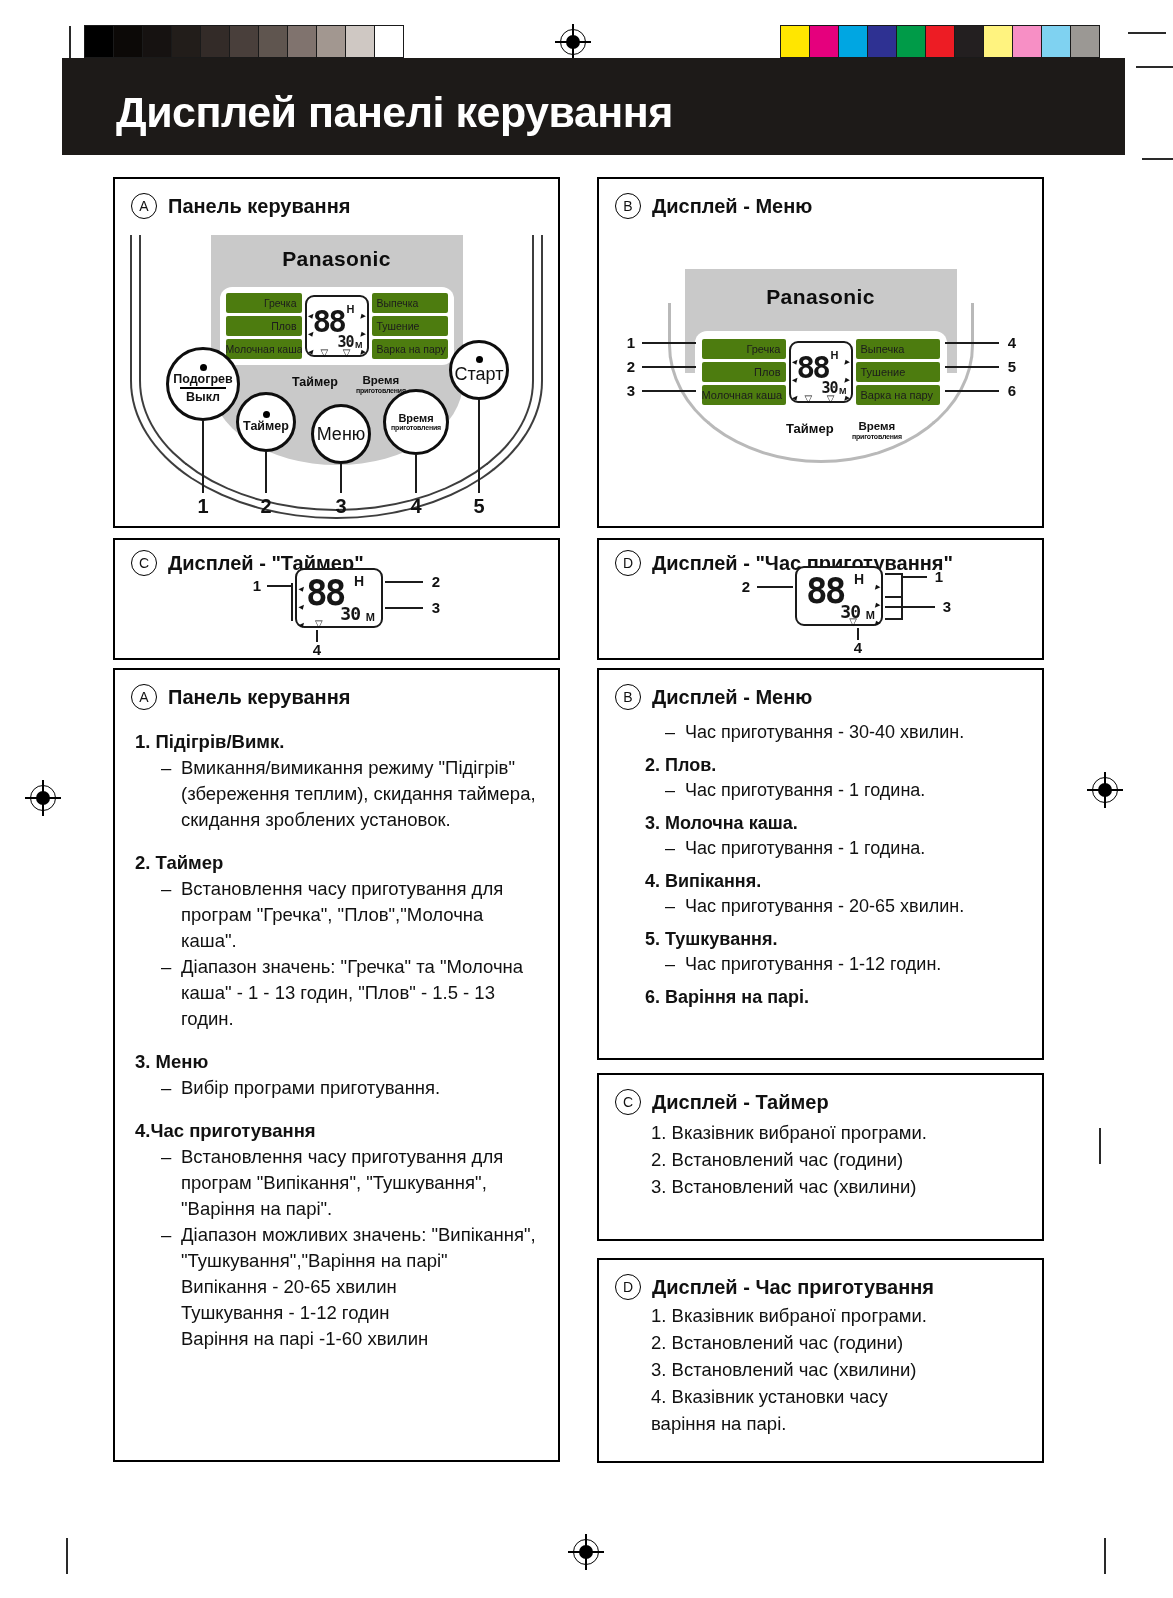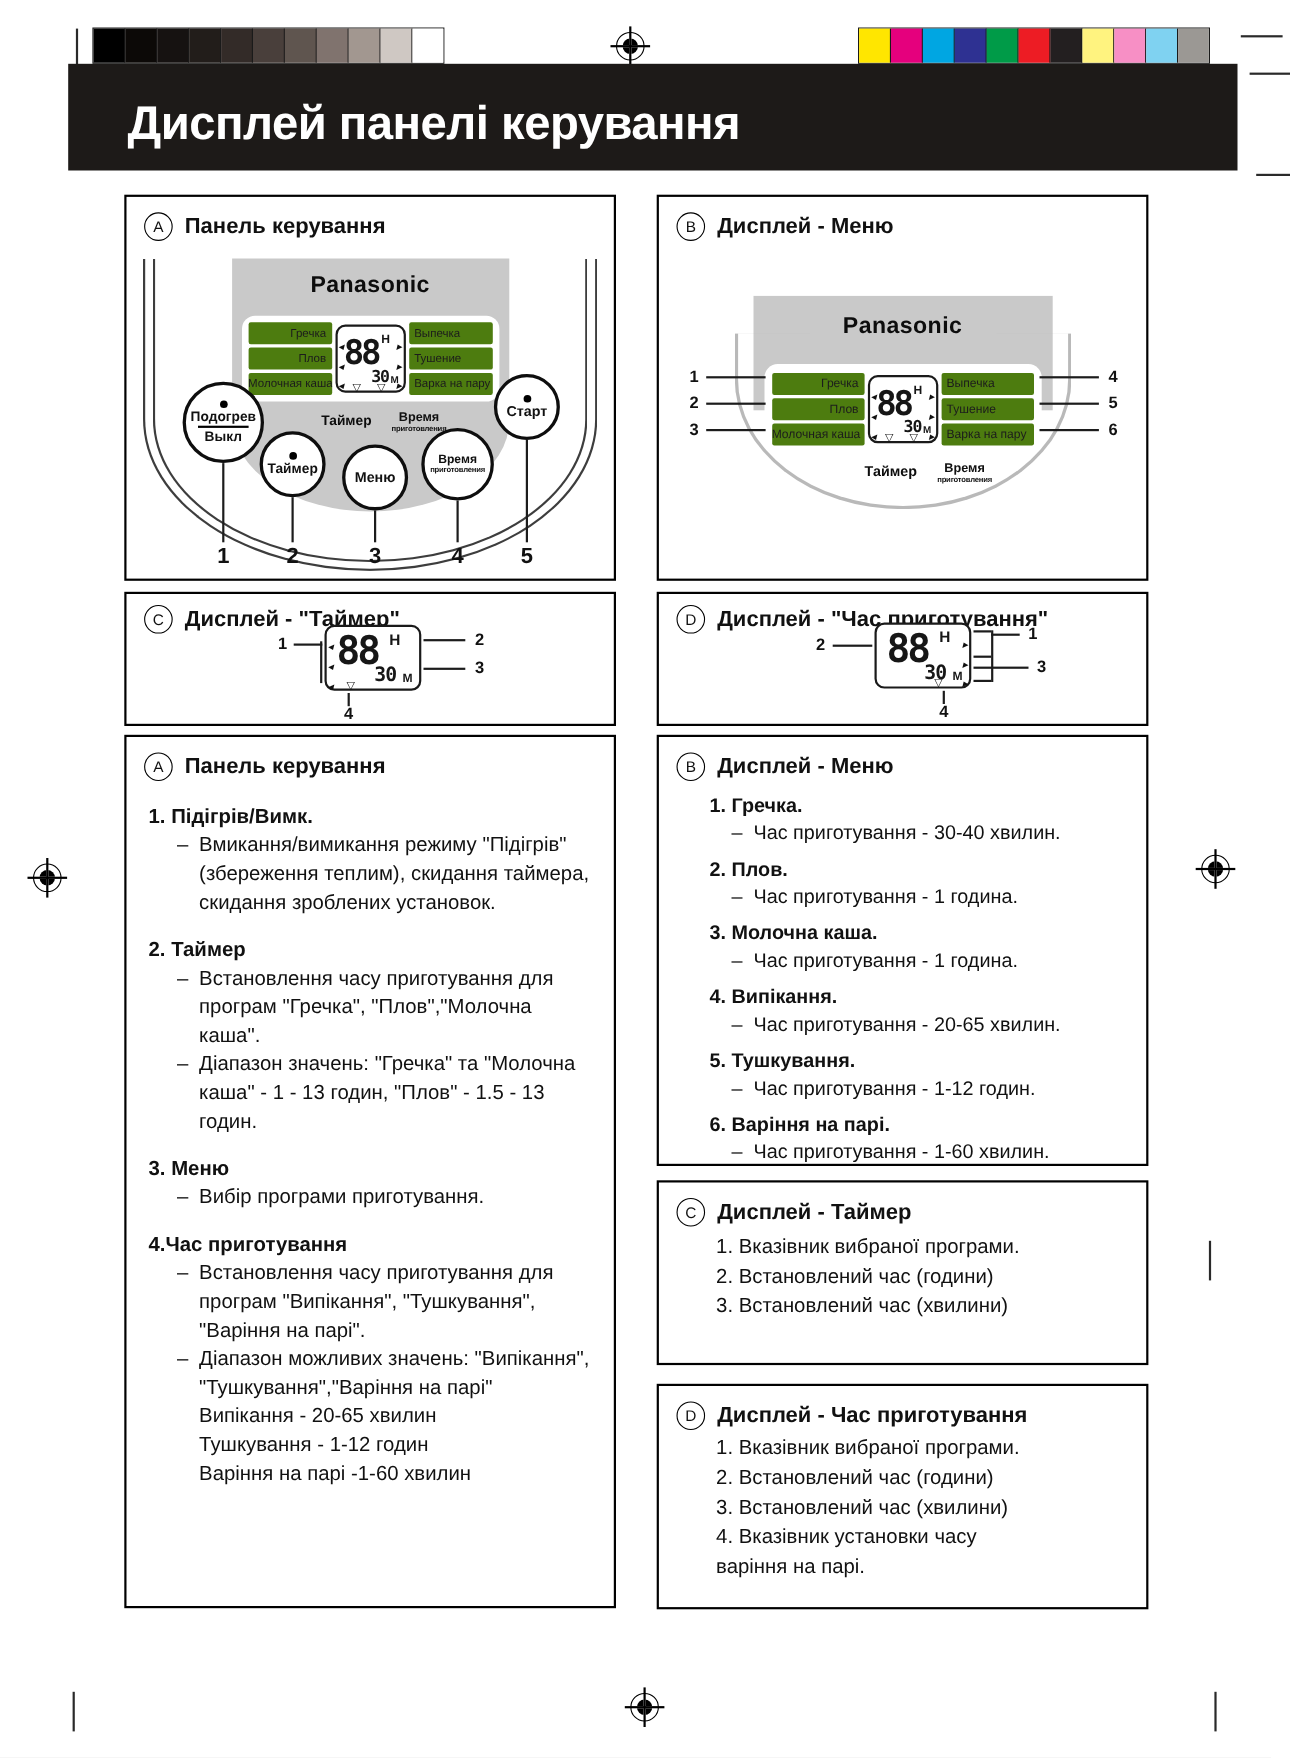--- a/index.html
+++ b/index.html
@@ -74,21 +74,21 @@
 
   .lgT{position:absolute;font-size:12.5px;font-weight:bold;color:#0d0d0d;}
   .lgV{position:absolute;display:flex;flex-direction:column;align-items:center;line-height:1;}
   .lgV .v1{font-size:11.5px;font-weight:bold;}
   .lgV .v2{font-size:7px;font-weight:bold;letter-spacing:-0.2px;}
 
   .btn{position:absolute;background:#fff;border:3px solid #0e0e0e;border-radius:50%;box-sizing:border-box;
        display:flex;flex-direction:column;align-items:center;justify-content:center;text-align:center;line-height:1.15;}
   .dot{width:7px;height:7px;background:#000;border-radius:50%;margin-bottom:1px;}
   .bt1{font-size:12.5px;font-weight:bold;}
-  .bt2{font-size:13px;font-weight:bold;}
+  .bt2{font-size:18px;font-weight:normal;}
   .btsm{font-size:11px;font-weight:bold;}
   .btxs{font-size:7px;font-weight:bold;letter-spacing:-0.2px;}
   .bdiv{width:46px;height:1.6px;background:#000;margin:1px 0;}
 
   .vln{position:absolute;width:2px;background:#1c1c1c;}
   .hln{position:absolute;height:2px;background:#1c1c1c;}
   .cnum{position:absolute;font-weight:bold;font-size:20px;width:22px;text-align:center;}
   .cnum-s{position:absolute;font-weight:bold;font-size:15px;width:18px;text-align:center;}
 
   
@@ -416,42 +416,40 @@
     </div>
   </div>
 
   <div class="box" style="left:597px;top:668px;width:447px;height:392px;">
     <div class="bhead">
       <span class="circ">B</span>
       <span>Дисплей - Меню</span>
     </div>
     <div class="tcontent" style="font-size:18px;line-height:25px;">
       <div class="b2item">
-        <div class="ihead">1. Гречка.</div>
         <div class="bul">Час приготування - 30-40 хвилин.</div>
       </div>
       <div class="b2item">
         <div class="ihead">2. Плов.</div>
         <div class="bul">Час приготування - 1 година.</div>
       </div>
       <div class="b2item">
         <div class="ihead">3. Молочна каша.</div>
         <div class="bul">Час приготування - 1 година.</div>
       </div>
       <div class="b2item">
         <div class="ihead">4. Випікання.</div>
         <div class="bul">Час приготування - 20-65 хвилин.</div>
       </div>
       <div class="b2item">
         <div class="ihead">5. Тушкування.</div>
         <div class="bul">Час приготування - 1-12 годин.</div>
       </div>
       <div class="b2item">
         <div class="ihead">6. Варіння на парі.</div>
-        <div class="bul">Час приготування - 1-60 хвилин.</div>
       </div>
     </div>
   </div>
 
   <div class="box" style="left:597px;top:1073px;width:447px;height:168px;">
     <div class="bhead">
       <span class="circ">C</span>
       <span>Дисплей - Таймер</span>
     </div>
     <div class="tcontent" style="font-size:18.5px;line-height:27px;padding-top:4px;">

